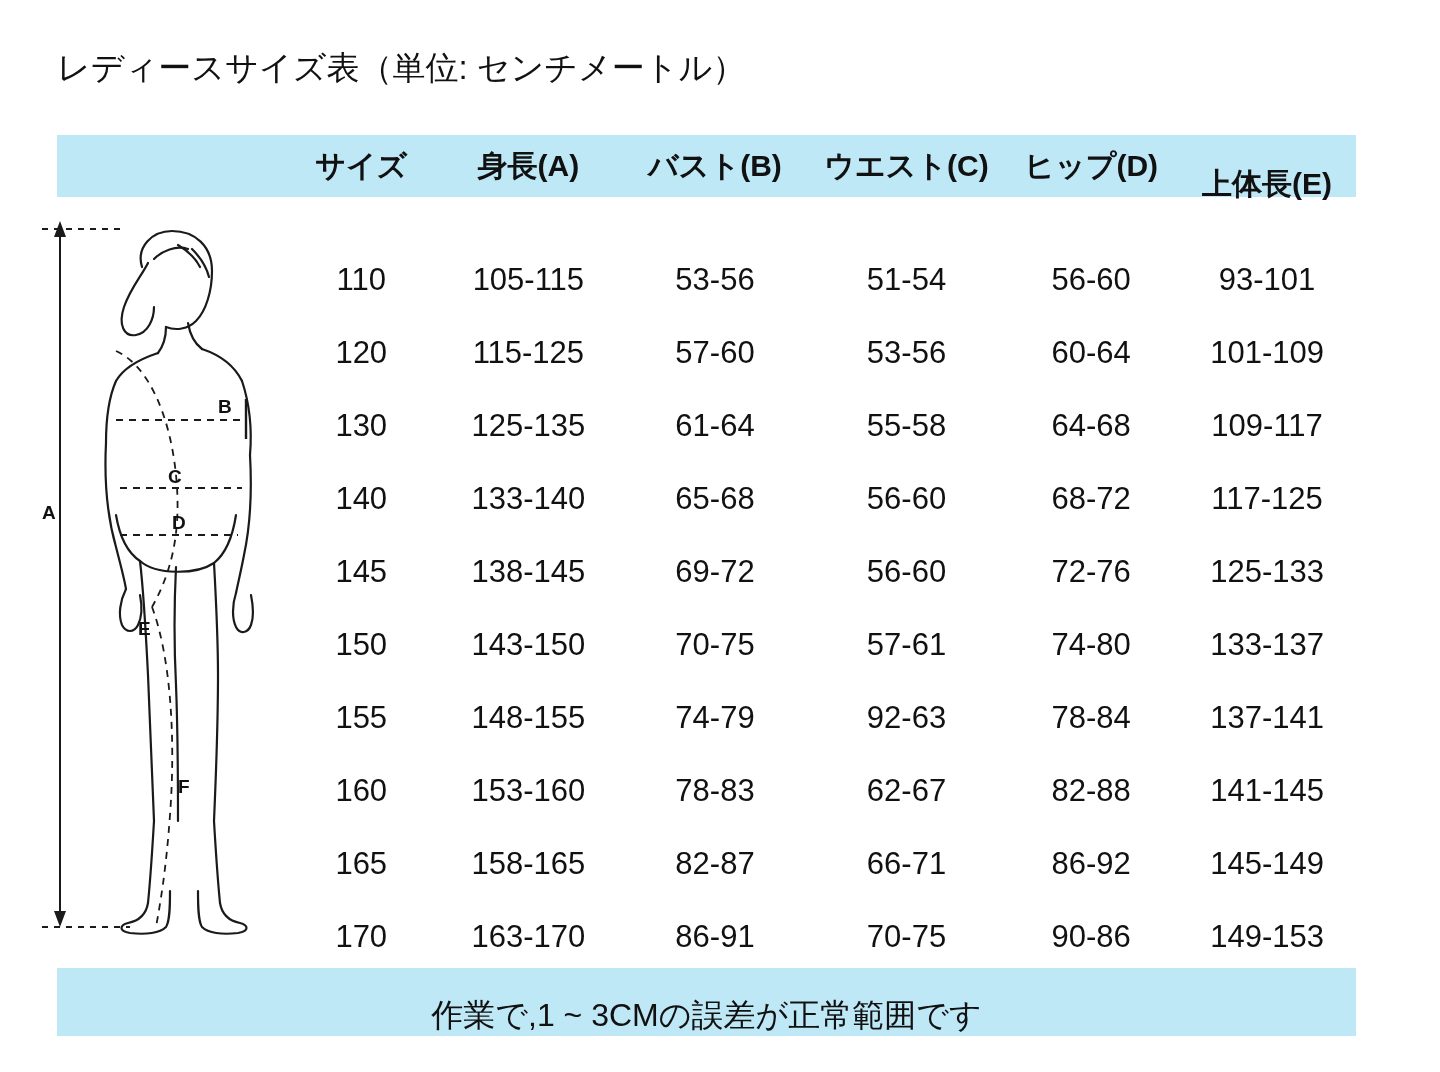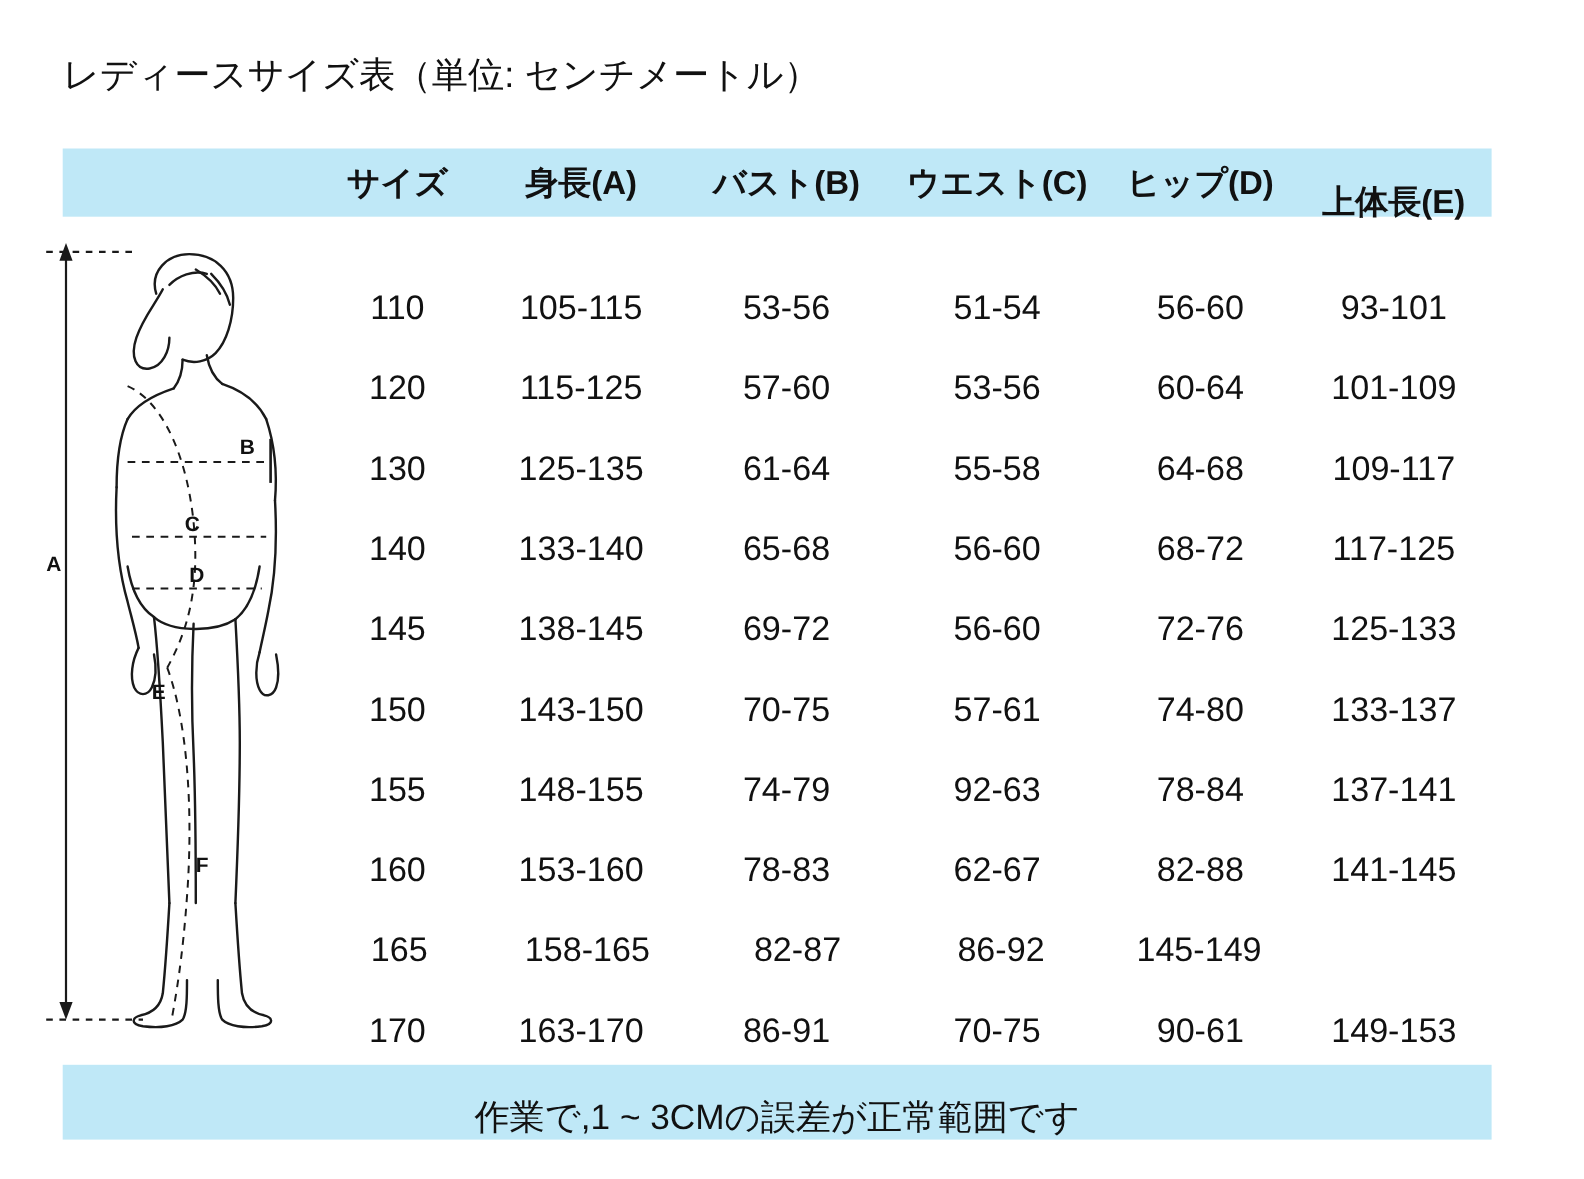--- a/index.html
+++ b/index.html
@@ -194,30 +194,31 @@
       <div class="data-cell col-b">78-83</div>
       <div class="data-cell col-c">62-67</div>
       <div class="data-cell col-d">82-88</div>
       <div class="data-cell col-e">141-145</div>
     </div>
 
     <div class="data-row">
       <div class="data-cell col-size">165</div>
       <div class="data-cell col-a">158-165</div>
       <div class="data-cell col-b">82-87</div>
+      <div class="data-cell col-c">66-71</div>
       <div class="data-cell col-d">86-92</div>
       <div class="data-cell col-e">145-149</div>
     </div>
 
     <div class="data-row">
       <div class="data-cell col-size">170</div>
       <div class="data-cell col-a">163-170</div>
       <div class="data-cell col-b">86-91</div>
       <div class="data-cell col-c">70-75</div>
-      <div class="data-cell col-d">90-61</div>
+      <div class="data-cell col-d">90-86</div>
       <div class="data-cell col-e">149-153</div>
     </div>
 
   </div>
 
   <div class="footer-band">
     <div class="footer-text">作業で,1 ~ 3CMの誤差が正常範囲です</div>
   </div>
 
   <div class="figure">

